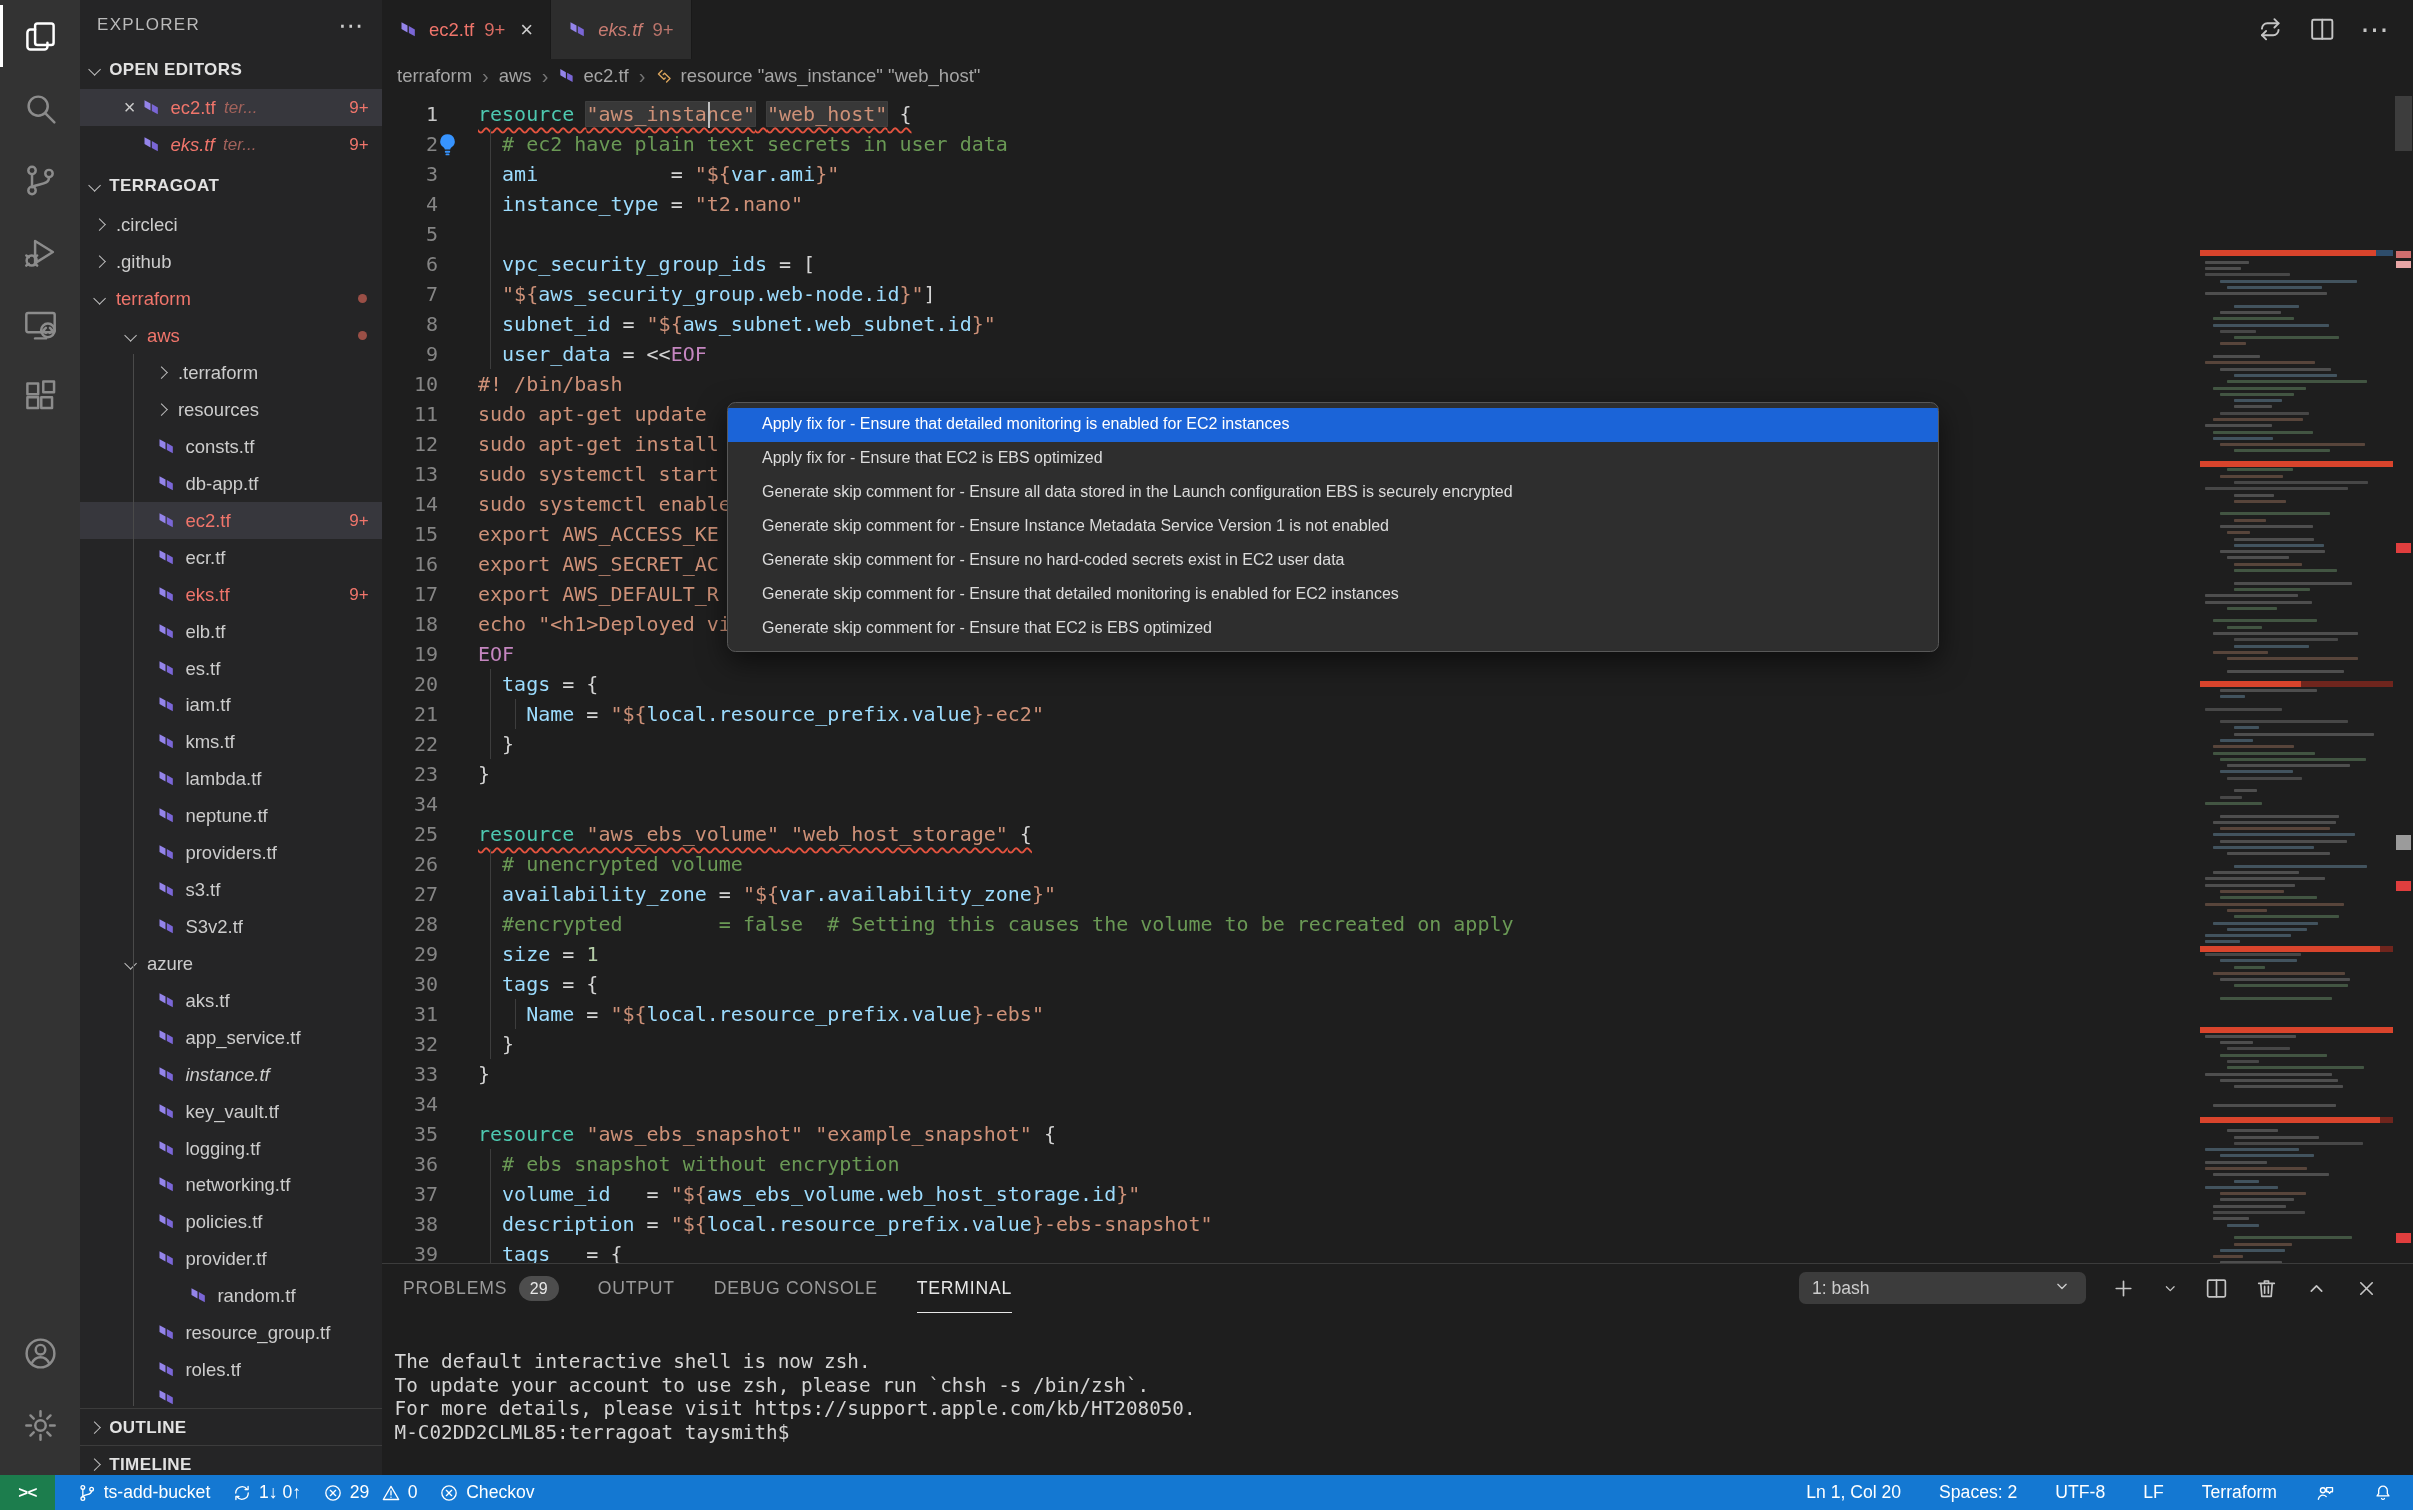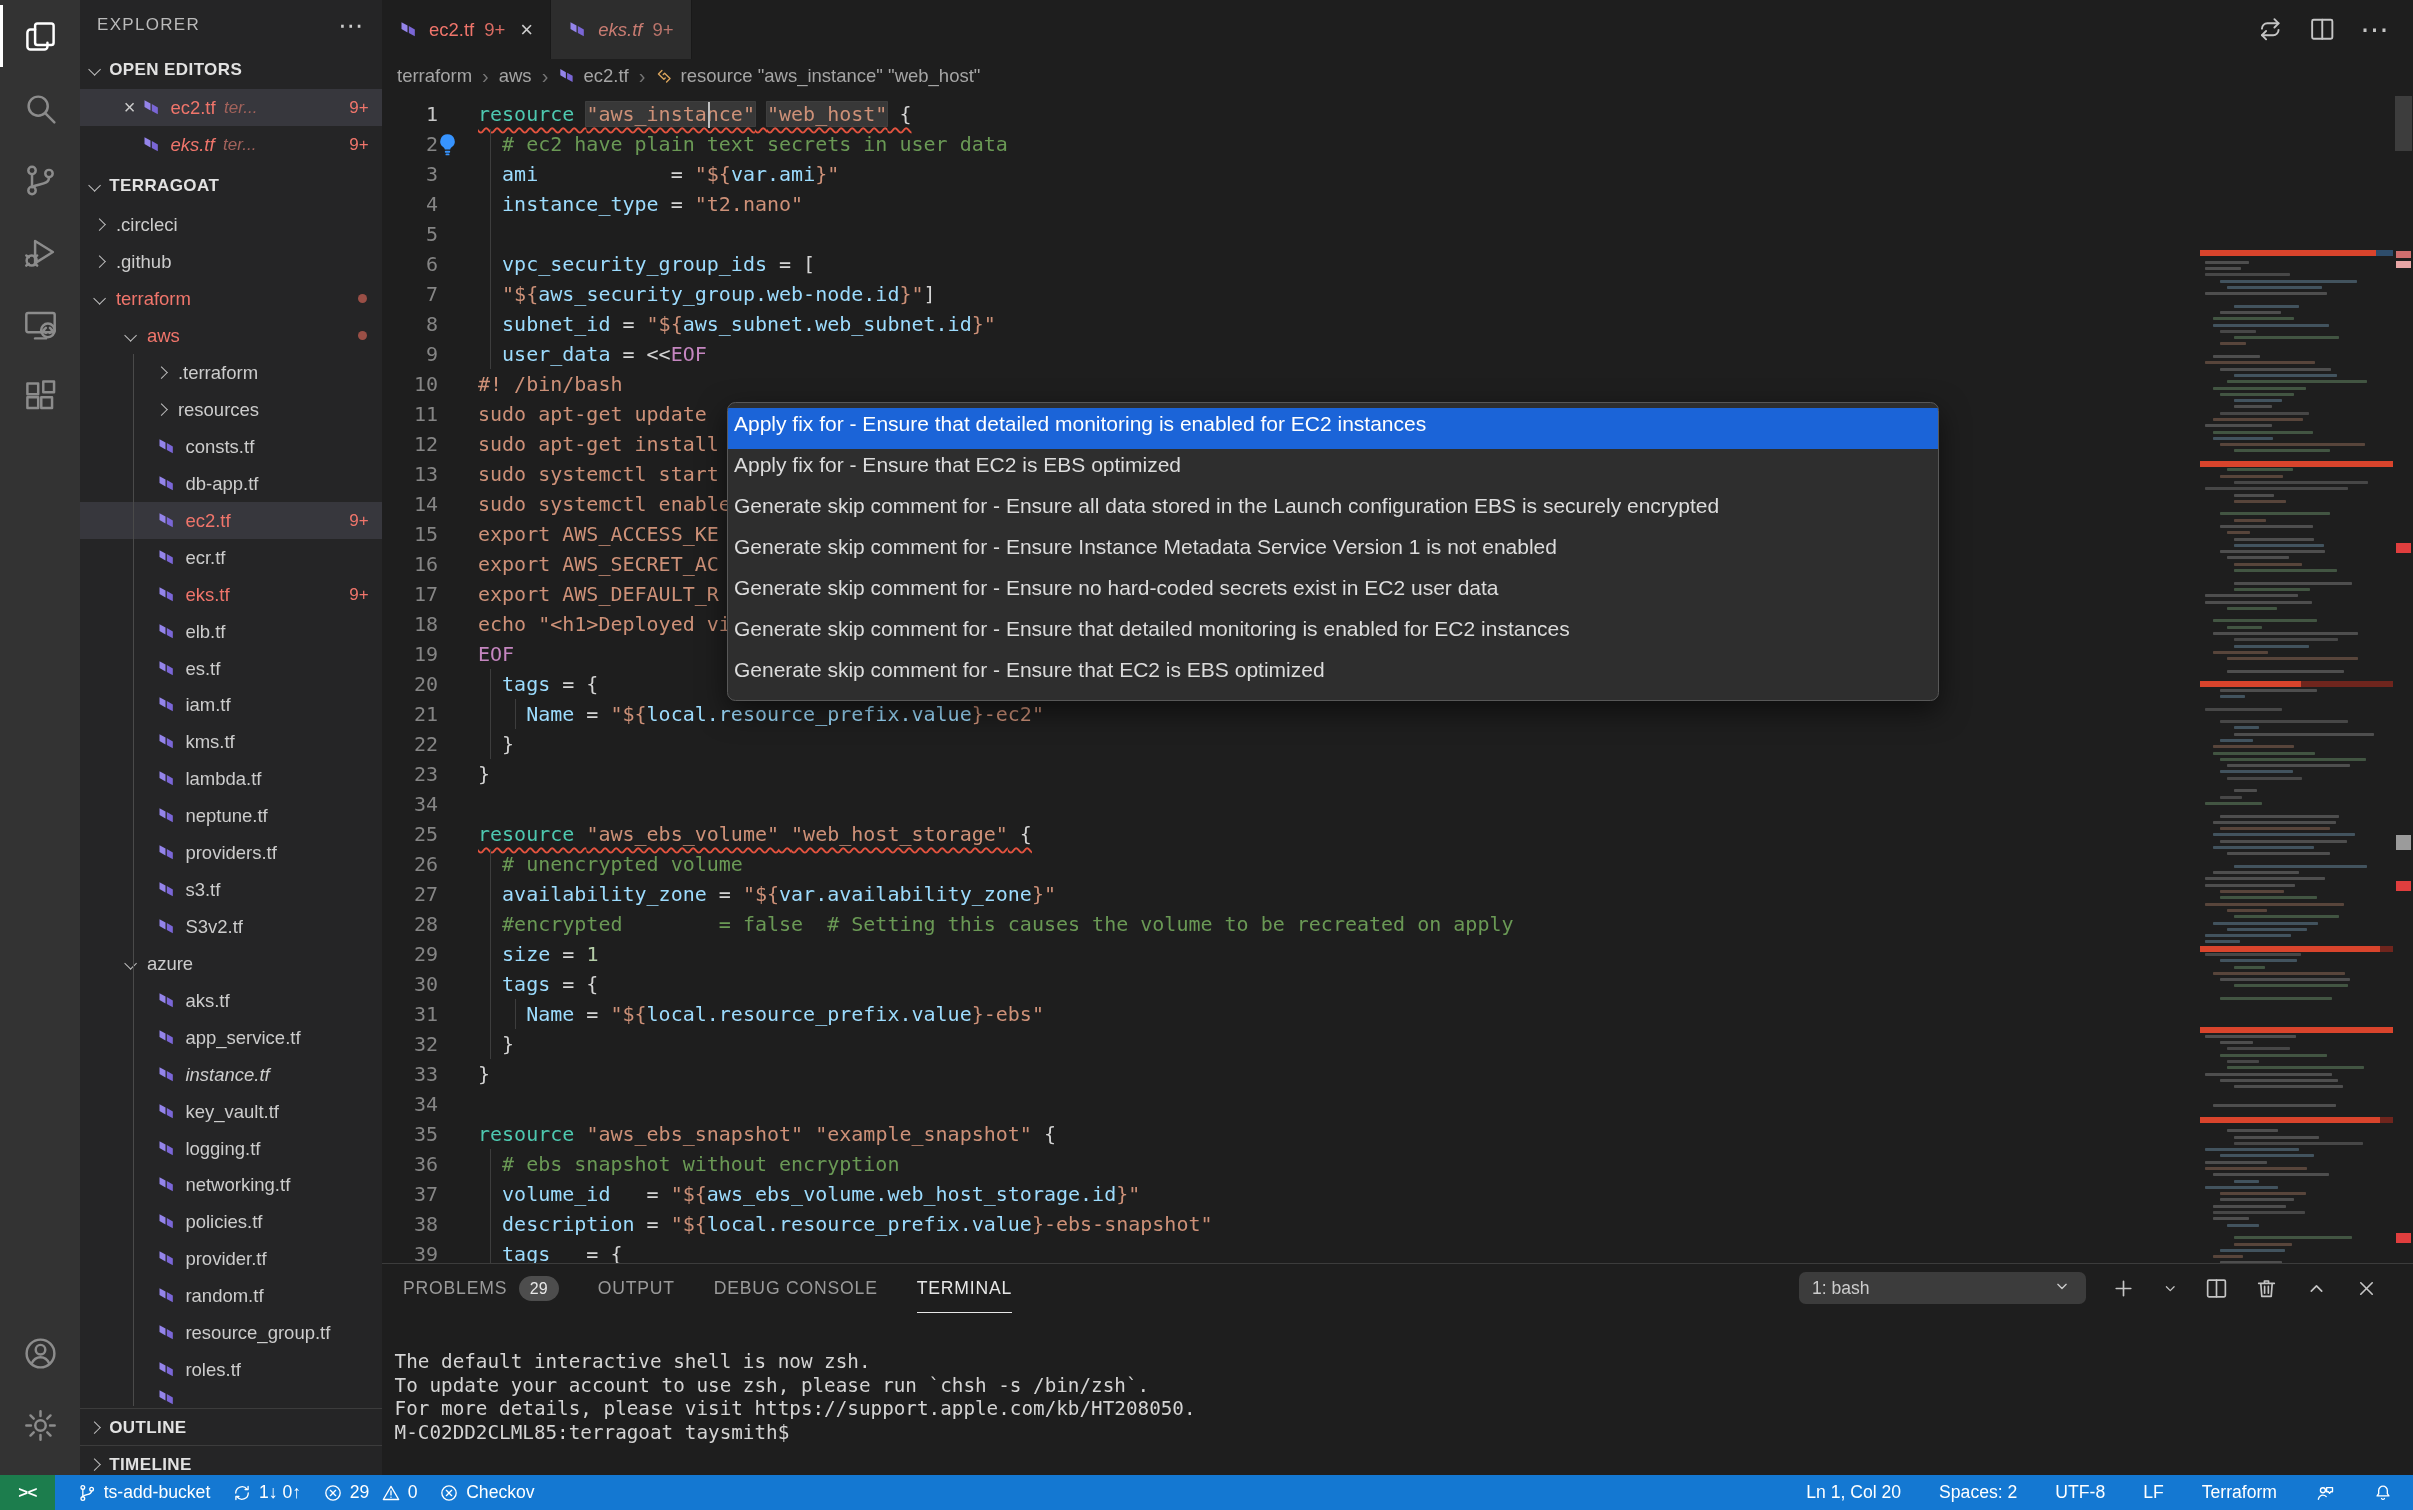--- a/index.html
+++ b/index.html
@@ -87,21 +87,21 @@
   #pright svg{width:25px;height:25px}
   #shellsel{width:287px;height:32px;background:#3c3c3c;border-radius:6.7px;display:flex;align-items:center;justify-content:space-between;
             padding:0 13.4px;font-size:17.6px;color:#cccccc;cursor:pointer}
   #shellsel svg{width:20px;height:20px}
   .pic{cursor:pointer;display:flex;align-items:center}
   #terminal{position:absolute;top:86px;left:12.6px;font-family:"DejaVu Sans Mono",monospace;font-size:19.3px;line-height:23.5px;color:#d4d4d4;white-space:pre}
 
   
   #menu{position:absolute;left:727px;top:402px;width:1212px;background:#2e2e2e;border:0.8px solid #585858;border-radius:8.4px;
         box-shadow:0 10px 28.5px rgba(0,0,0,.55);padding:5px 0;z-index:50;overflow:hidden}
-  .mi{height:41px;line-height:31px;padding-left:6px;font-size:21px;color:#dcdcdc;white-space:nowrap;cursor:pointer}
+  .mi{height:34px;line-height:31px;padding-left:34px;font-size:16px;color:#dcdcdc;white-space:nowrap;cursor:pointer}
   .mi.sel{background:#1b64d8;color:#ffffff}
 
   
   #statusbar{position:absolute;left:0;top:1475px;width:2413px;height:35px;background:#1478d2;display:flex;align-items:center;
              color:#ffffff;font-size:17.6px;z-index:60}
   #st-remote{width:55px;height:35px;background:#1c7d4d;display:flex;align-items:center;justify-content:center;
              font-weight:bold;font-size:17px;letter-spacing:-0.8px;cursor:pointer}
   .st-item{display:flex;align-items:center;gap:6.7px;margin-left:22px;cursor:pointer;white-space:nowrap}
   .st-item svg{width:20px;height:20px}
   #st-right{margin-left:auto;display:flex;align-items:center;gap:30px;padding-right:20px}
@@ -454,21 +454,21 @@
         </div>
         <div class="trow" style="top: 1240px;">
           <span class="tf-ic" style="display: inline-flex; flex: 0 0 auto; margin-left: 77px;">
             <svg viewBox="0 0 24 24" style="width: 20px; height: 20px;">
               <path fill="#9484ea" d="M3 2.6l7.2 4.1v8.2L3 10.8z"></path>
               <path fill="#7a66d6" d="M11.8 7.3l7.2 4.1v8.2l-7.2-4.1z"></path>
             </svg>
           </span>
           <span>provider.tf</span>
         </div>
-        <div class="trow" style="top: 1277px;">
+        <div class="trow" style="top: 1277px; margin-left: 32px;">
           <span class="tf-ic" style="display: inline-flex; flex: 0 0 auto; margin-left: 77px;">
             <svg viewBox="0 0 24 24" style="width: 20px; height: 20px;">
               <path fill="#9484ea" d="M3 2.6l7.2 4.1v8.2L3 10.8z"></path>
               <path fill="#7a66d6" d="M11.8 7.3l7.2 4.1v8.2l-7.2-4.1z"></path>
             </svg>
           </span>
           <span>random.tf</span>
         </div>
         <div class="trow" style="top: 1314px;">
           <span class="tf-ic" style="display: inline-flex; flex: 0 0 auto; margin-left: 77px;">

